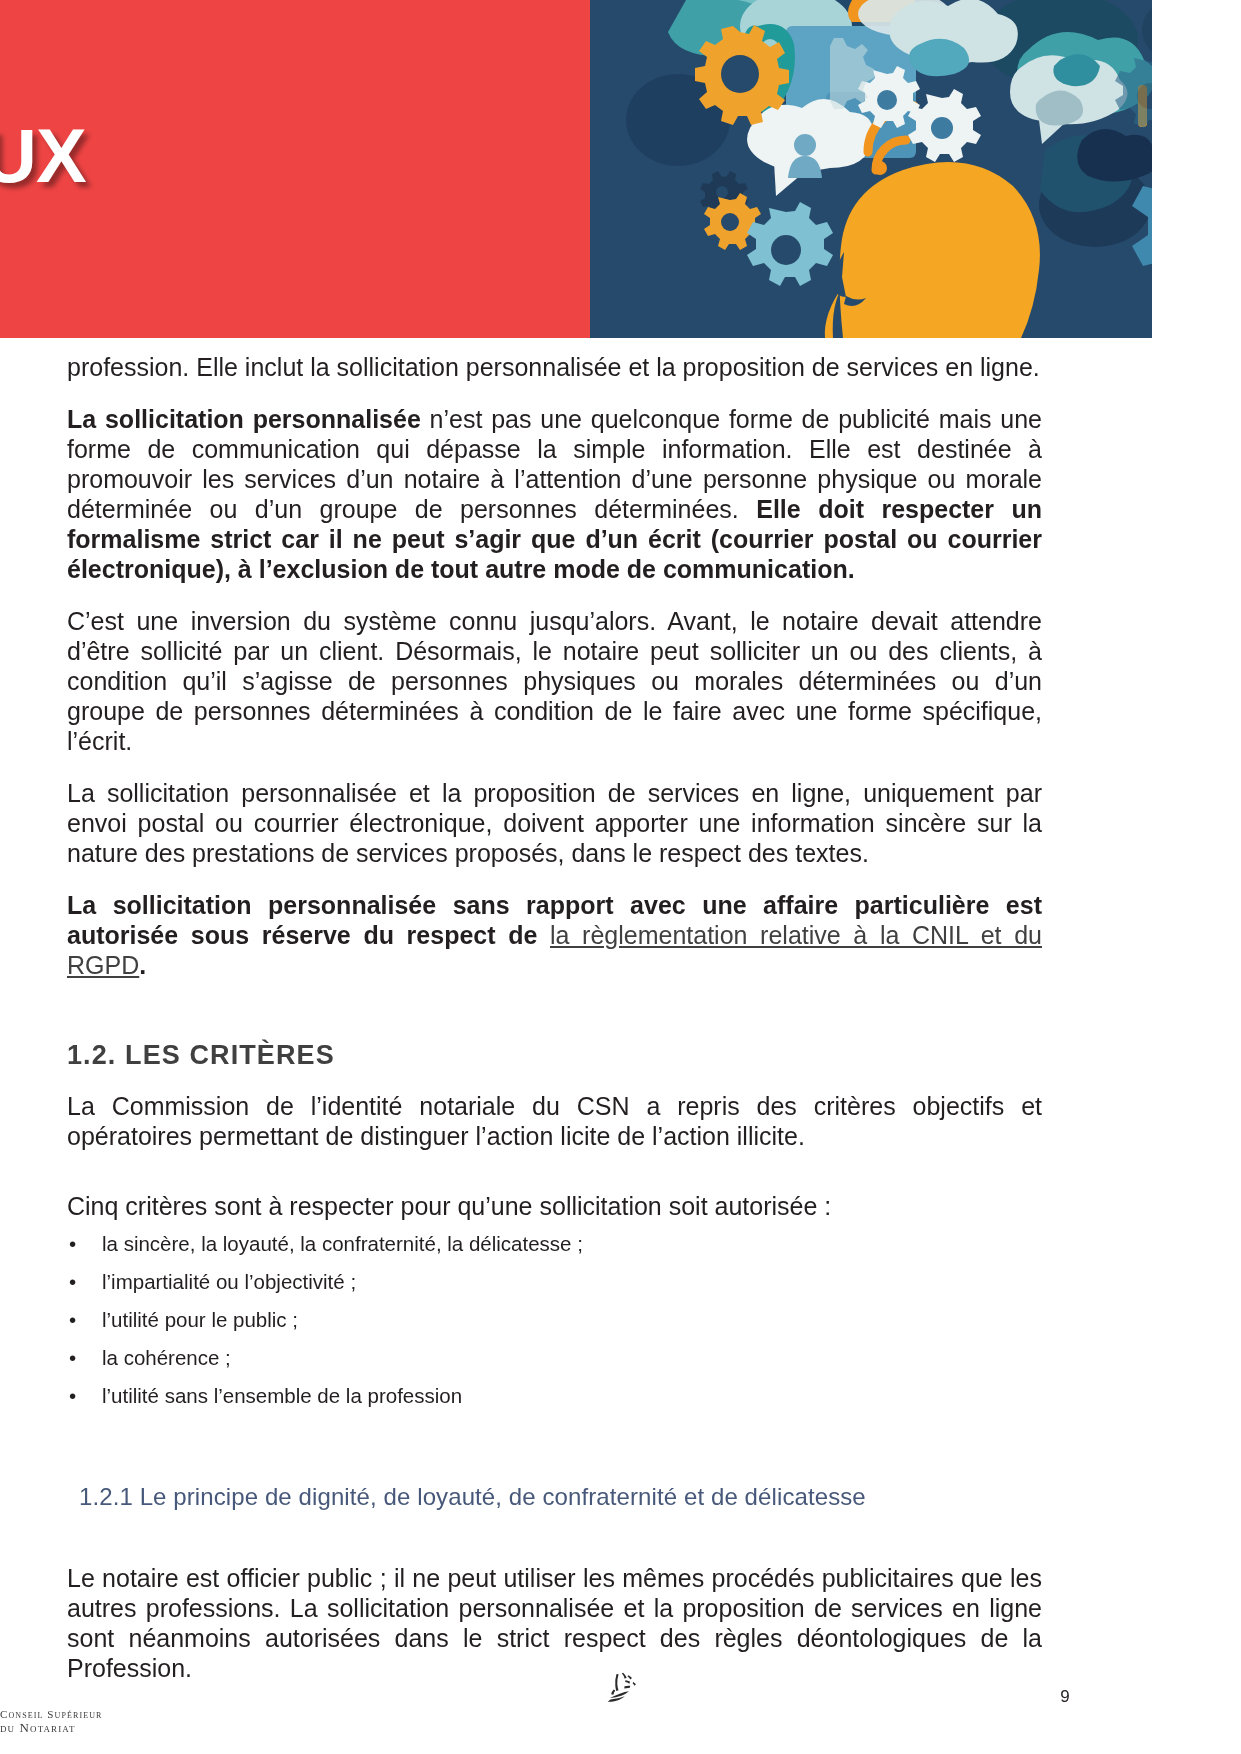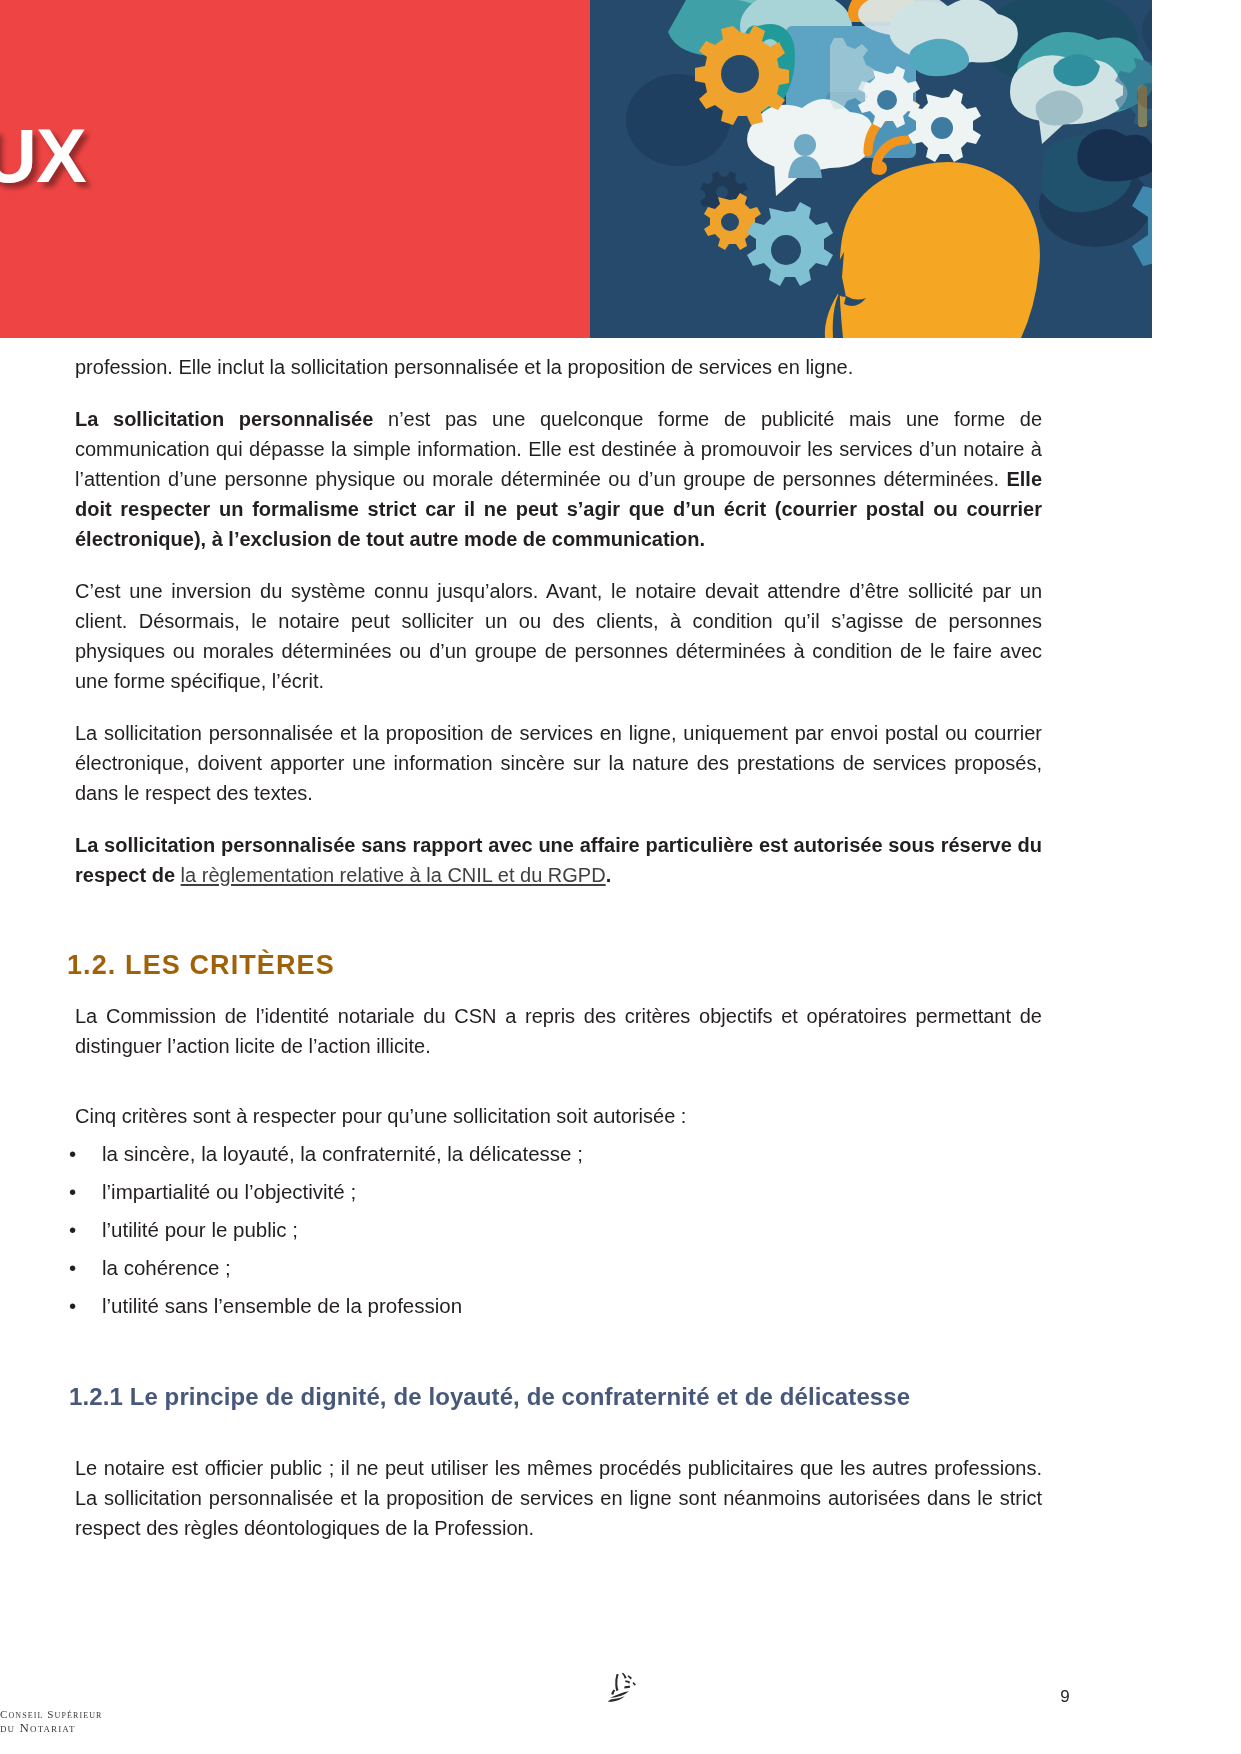--- a/index.html
+++ b/index.html
@@ -50,22 +50,22 @@
   .banner-art svg { display: block; }
 
   
   .content {
     position: absolute;
     left: 67px;
     top: 352px;
     width: 975px;
   }
   p.body {
-    margin: 0 0 0 8px;
-    font-size: 20px;
+    margin: 0 0 0 0;
+    font-size: 25px;
     line-height: 30px;
     text-align: justify;
     color: #231f20;
     font-weight: normal;
     -webkit-font-smoothing: antialiased;
   }
   p.body + p.body { margin-top: 22px; }
   .sp-lg { height: 20px; }
   b, strong { font-weight: bold; }
 
@@ -73,30 +73,30 @@
     color: #404040;
     text-decoration: underline;
     text-underline-offset: 2px;
     font-weight: normal;
   }
 
   h2.section-title {
     margin: 60px 0 0 0;
     font-size: 27px;
     font-weight: bold;
-    color: #a16207;
+    color: #404040;
     letter-spacing: 1.1px;
     text-transform: uppercase;
     font-family: "Liberation Sans", sans-serif;
   }
 
   h3.subsection-title {
-    margin: 2px;
+    margin: 12px;
     font-size: 24px;
-    font-weight: bold;
+    font-weight: normal;
     color: #47587a;
     letter-spacing: 0.1px;
   }
 
   ul.criteria {
     list-style: none;
     margin: 4px 0 0 0;
     padding: 0;
   }
   ul.criteria li {

